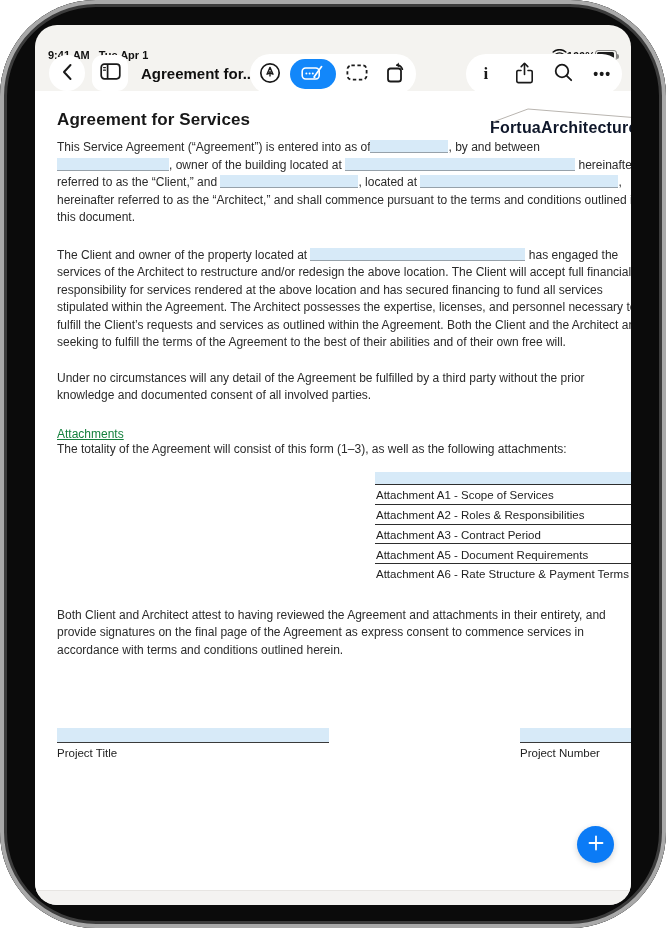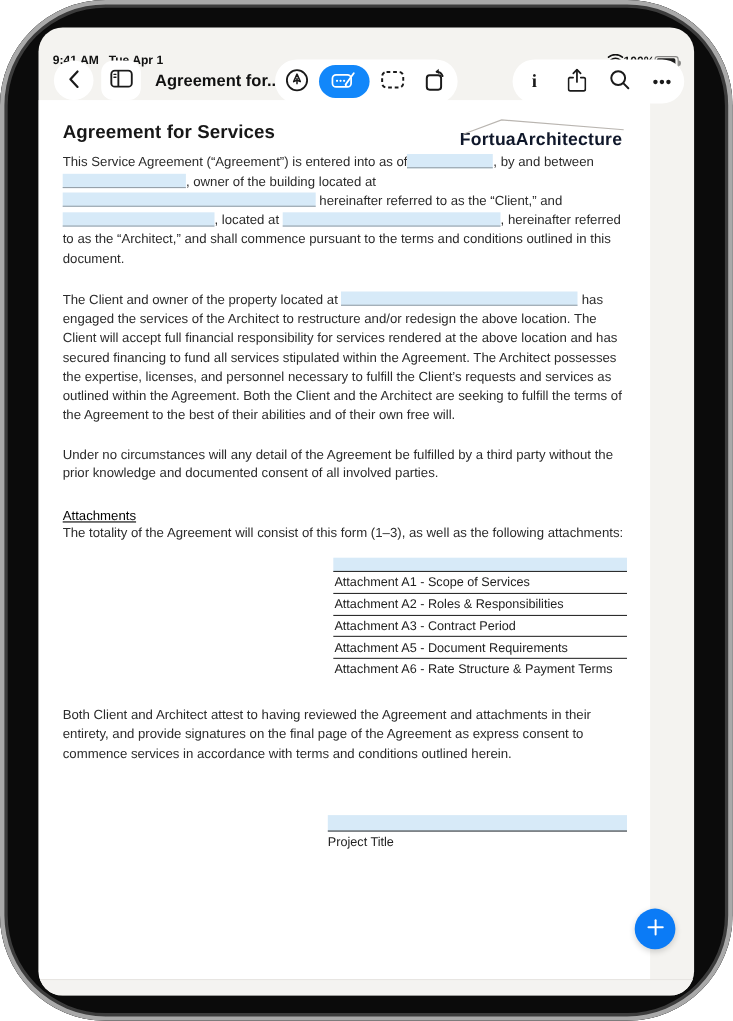--- a/index.html
+++ b/index.html
@@ -40,51 +40,51 @@
   .pill.tools { left:50%; transform:translateX(-50%); width:166px; }
   .pill.actions { right:9px; width:156px; }
   .tool-btn { width:38px; height:38px; background:transparent; border:none;
               display:flex; align-items:center; justify-content:center; }
   .tool-selected { width:46px; height:30px; border-radius:15px; background:#1287fa;
                    display:flex; align-items:center; justify-content:center; border:none; }
   .info-glyph { font-family:"Liberation Serif", serif; font-size:17px; font-weight:700; color:#1a1a1a; }
   .more-glyph { font-size:14px; letter-spacing:1px; color:#1a1a1a; font-weight:700; }
 
   
-  .page { position:absolute; top:66px; left:0; width:556px; height:799px;
+  .page { position:absolute; top:66px; left:0; width:628px; height:799px;
           background:#ffffff; padding:12px 21px 0 22px; color:#262626; }
   .bottom-strip { position:absolute; left:0; right:0; top:865px; height:15px;
                   background:#f4f3f1; border-top:1px solid #e7e5e2; }
 
   .doc-head { display:flex; justify-content:space-between; align-items:flex-start; height:36px; }
   .doc-h1 { font-size:17px; font-weight:700; letter-spacing:.1px; color:#171717; padding-top:7px; }
   .logo { position:relative; width:152px; }
   .logo-text { font-size:16px; font-weight:600; letter-spacing:.2px; color:#0f172a;
                white-space:nowrap; margin-top:16px; }
   .logo svg { position:absolute; top:0; left:0; }
 
   .body-copy p { font-size:12px; line-height:17.5px; color:#2b2b2b; }
   .p1 { }
   .p2 { margin-top:20px; }
   .p3 { margin-top:18px; }
   .blank { display:inline-block; height:13px; background:#d7eaf8;
            border-bottom:1.4px solid #96a1aa; vertical-align:-2px; }
 
-  .att-heading { margin-top:22px; font-size:12px; text-decoration:underline; color:#000000; }
+  .att-heading { margin-top:22px; font-size:12px; text-decoration:underline; color:#15803d; }
   .att-intro { font-size:12px; line-height:17.5px; color:#2b2b2b; }
 
   .att-table { width:267px; margin-left:auto; margin-top:14px; }
   .att-blank-row { height:13px; background:#d7eaf8; border-bottom:1.6px solid #2d2d2d; }
   .att-row { font-size:11.5px; color:#222; padding:4.2px 1px 2.6px;
              border-bottom:1.5px solid #2d2d2d; }
   .att-row:last-child { border-bottom:none; }
 
   .closing { margin-top:24px; }
 
-  .fields { display:flex; justify-content:flex-end; margin-top:47px; }
+  .fields { display:flex; justify-content:space-between; margin-top:69px; }
   .field .bar { height:15px; background:#d7eaf8; border-bottom:1.7px solid #3a3a3a; }
   .field .flabel { margin-top:4px; font-size:11.5px; color:#222; }
   .f-wide { width:272px; } .f-mid { width:122px; } .f-small { width:121px; }
 
   .fab { position:absolute; right:17px; top:801px; width:37px; height:37px; border-radius:50%;
          background:#0b7bf6; border:none; display:flex; align-items:center; justify-content:center;
          box-shadow:0 2px 6px rgba(0,0,0,.18); }
 </style>
 </head>
 <body>
@@ -235,20 +235,24 @@
               <div class="att-row">Attachment A6 - Rate Structure &amp; Payment Terms</div>
             </div>
 
           <p class="closing">Both Client and Architect attest to having reviewed the Agreement and attachments in their entirety, and provide signatures on the final page of the Agreement as express consent to commence services in accordance with terms and conditions outlined herein.</p>
 
           <div class="fields">
             <div class="field f-wide">
               <div class="bar"></div>
               <div class="flabel">Project Title</div>
             </div>
+            <div class="field f-mid">
+              <div class="bar"></div>
+              <div class="flabel">Project Number</div>
+            </div>
           </div>
         </div>
       </div>
 
       <div class="bottom-strip"></div>
 
       <button class="fab">
         <span>
           <svg width="16" height="16" viewBox="0 0 16 16">
               <line x1="8" y1="1.5" x2="8" y2="14.5" stroke="#fff" stroke-width="1.8" stroke-linecap="round"></line>

